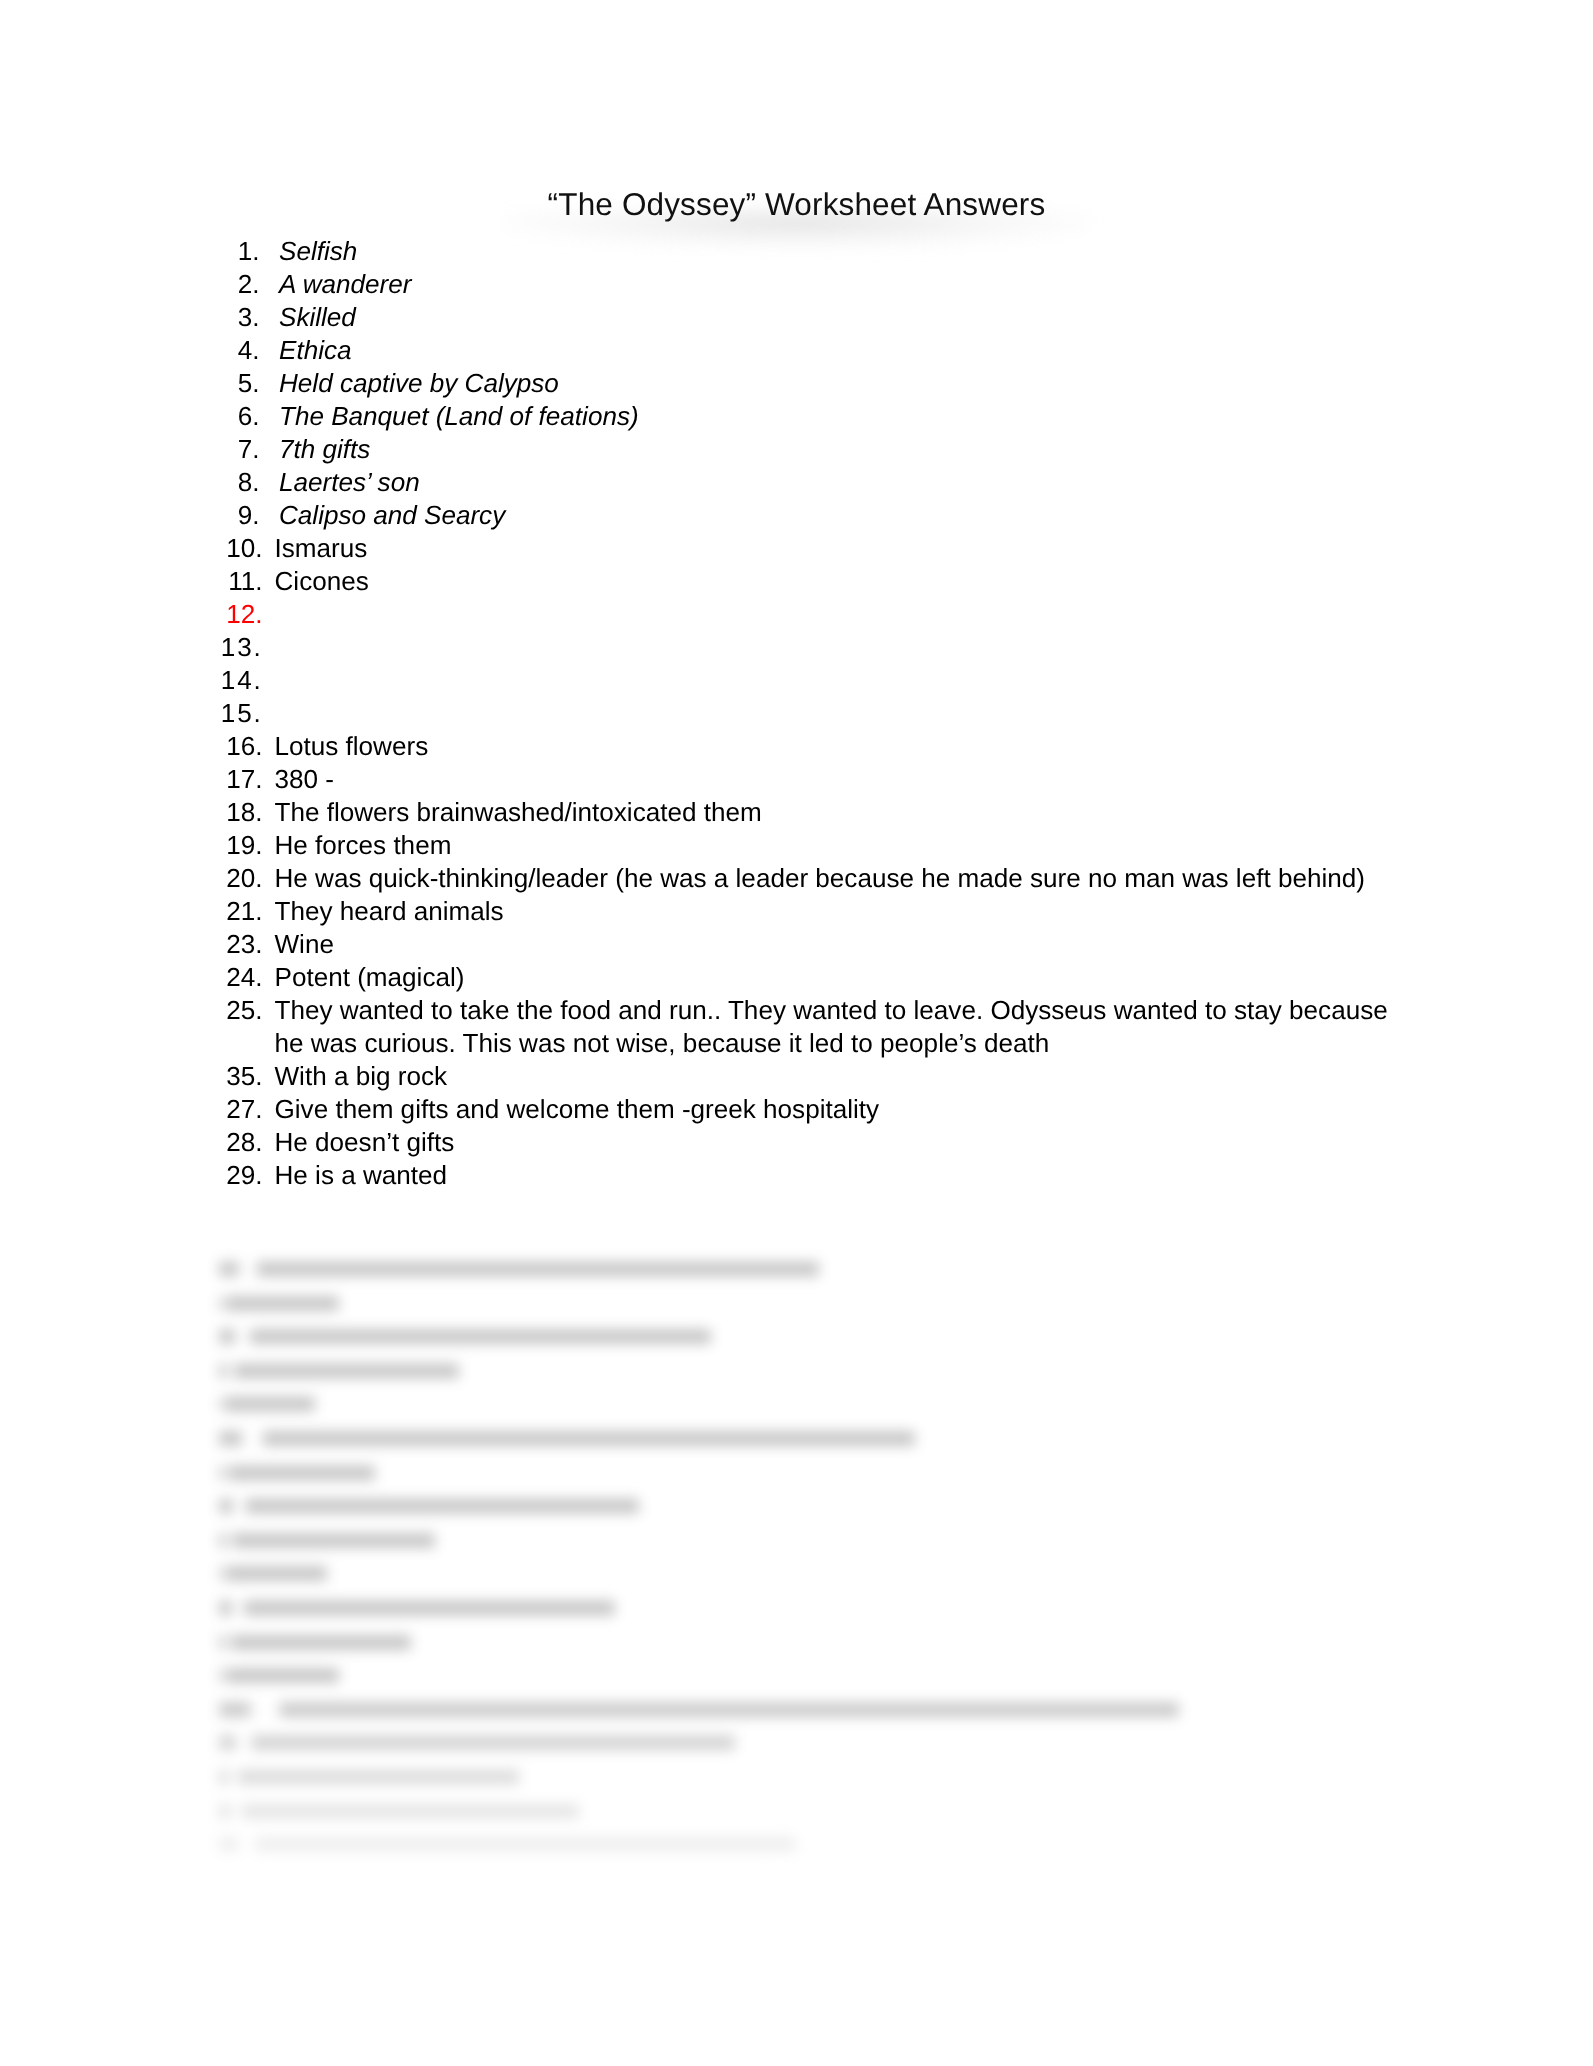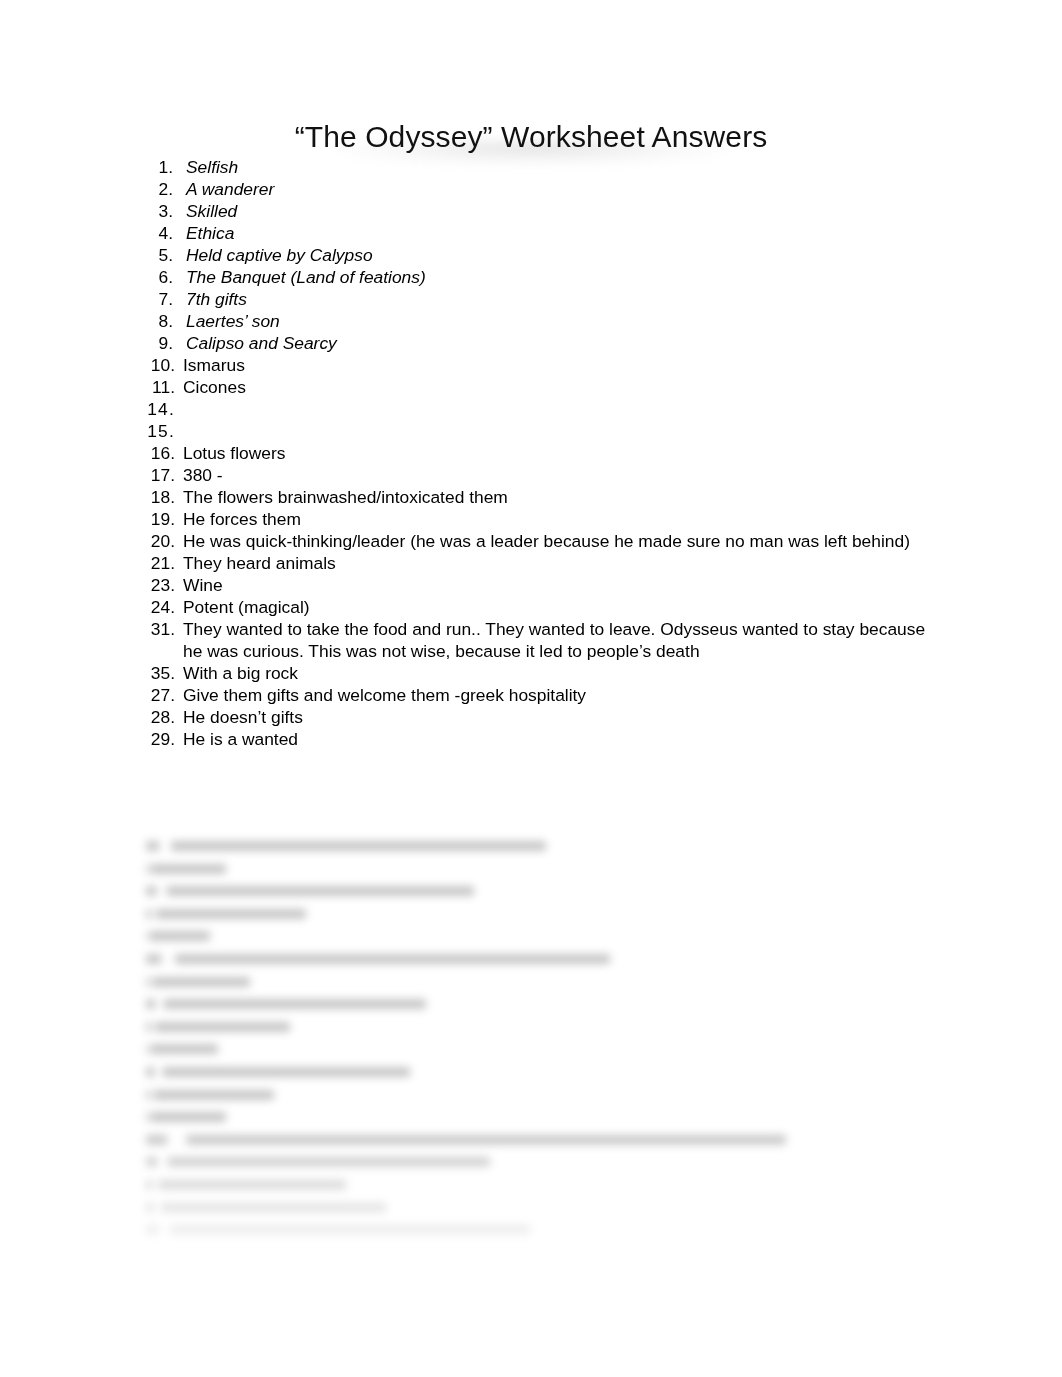--- a/index.html
+++ b/index.html
@@ -26,21 +26,21 @@
     background: #ffffff;
   }
 
   
   .doc-title {
     position: absolute;
     left: 0;
     top: 122px;
     width: 1062px;
     text-align: center;
-    font-size: 30px;
+    font-size: 21px;
     line-height: 30px;
     font-weight: 400;
     color: #111111;
     letter-spacing: 0.1px;
     white-space: nowrap;
   }
   .title-shadow {
     position: absolute;
     left: 336px;
     top: 140px;
@@ -176,20 +176,28 @@
     </div>
 
     <div class="row grpB">
       <span class="num">10.</span>
       <span class="txt">Ismarus</span>
     </div>
     <div class="row grpB">
       <span class="num">11.</span>
       <span class="txt">Cicones</span>
     </div>
+    <div class="row grpB red">
+      <span class="num">12.</span>
+      <span class="txt"></span>
+    </div>
+    <div class="row grpB wide-num">
+      <span class="num">13.</span>
+      <span class="txt"></span>
+    </div>
     <div class="row grpB wide-num">
       <span class="num">14.</span>
       <span class="txt"></span>
     </div>
     <div class="row grpB wide-num">
       <span class="num">15.</span>
       <span class="txt"></span>
     </div>
     <div class="row grpB">
       <span class="num">16.</span>
@@ -217,21 +225,21 @@
     </div>
     <div class="row grpB">
       <span class="num">23.</span>
       <span class="txt">Wine</span>
     </div>
     <div class="row grpB">
       <span class="num">24.</span>
       <span class="txt">Potent (magical)</span>
     </div>
     <div class="row grpB">
-      <span class="num">31.</span>
+      <span class="num">25.</span>
       <span class="txt">They wanted to take the food and run.. They wanted to leave.  Odysseus wanted to stay because he was curious. This was not wise, because it led to people’s death</span>
     </div>
     <div class="row grpB">
       <span class="num">35.</span>
       <span class="txt">With a big rock</span>
     </div>
     <div class="row grpB">
       <span class="num">27.</span>
       <span class="txt">Give them gifts and welcome them -greek hospitality</span>
     </div>

